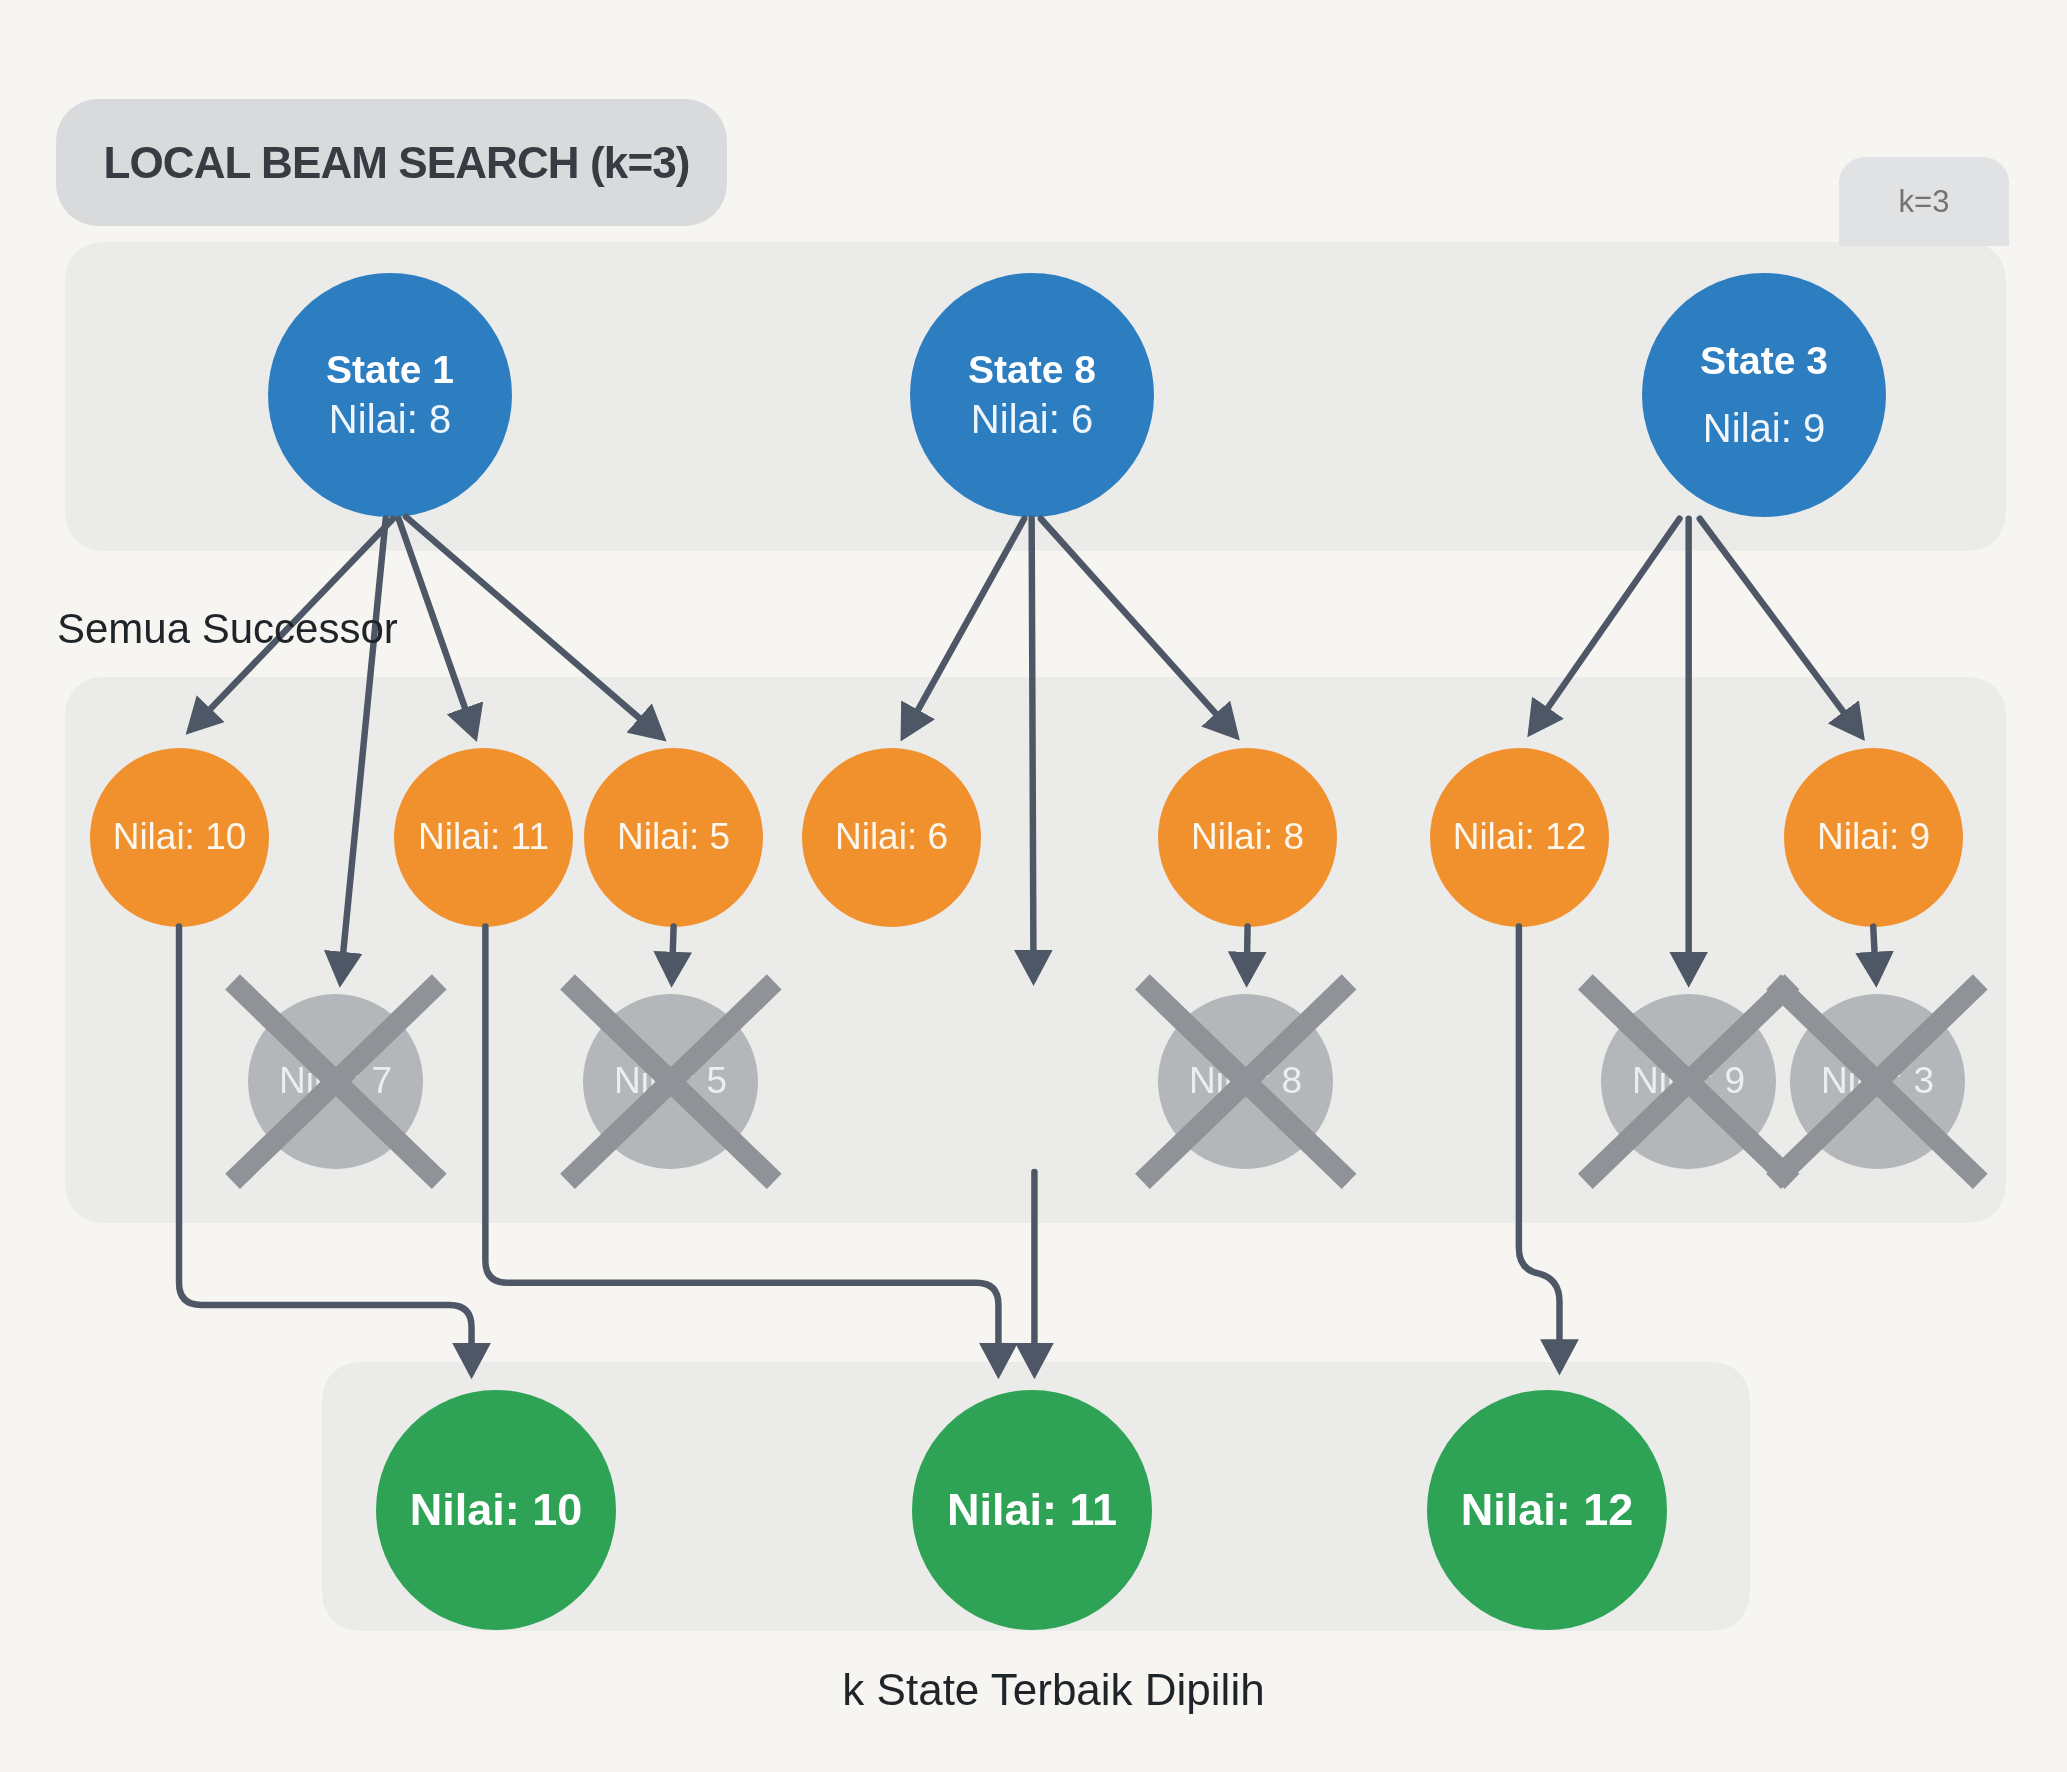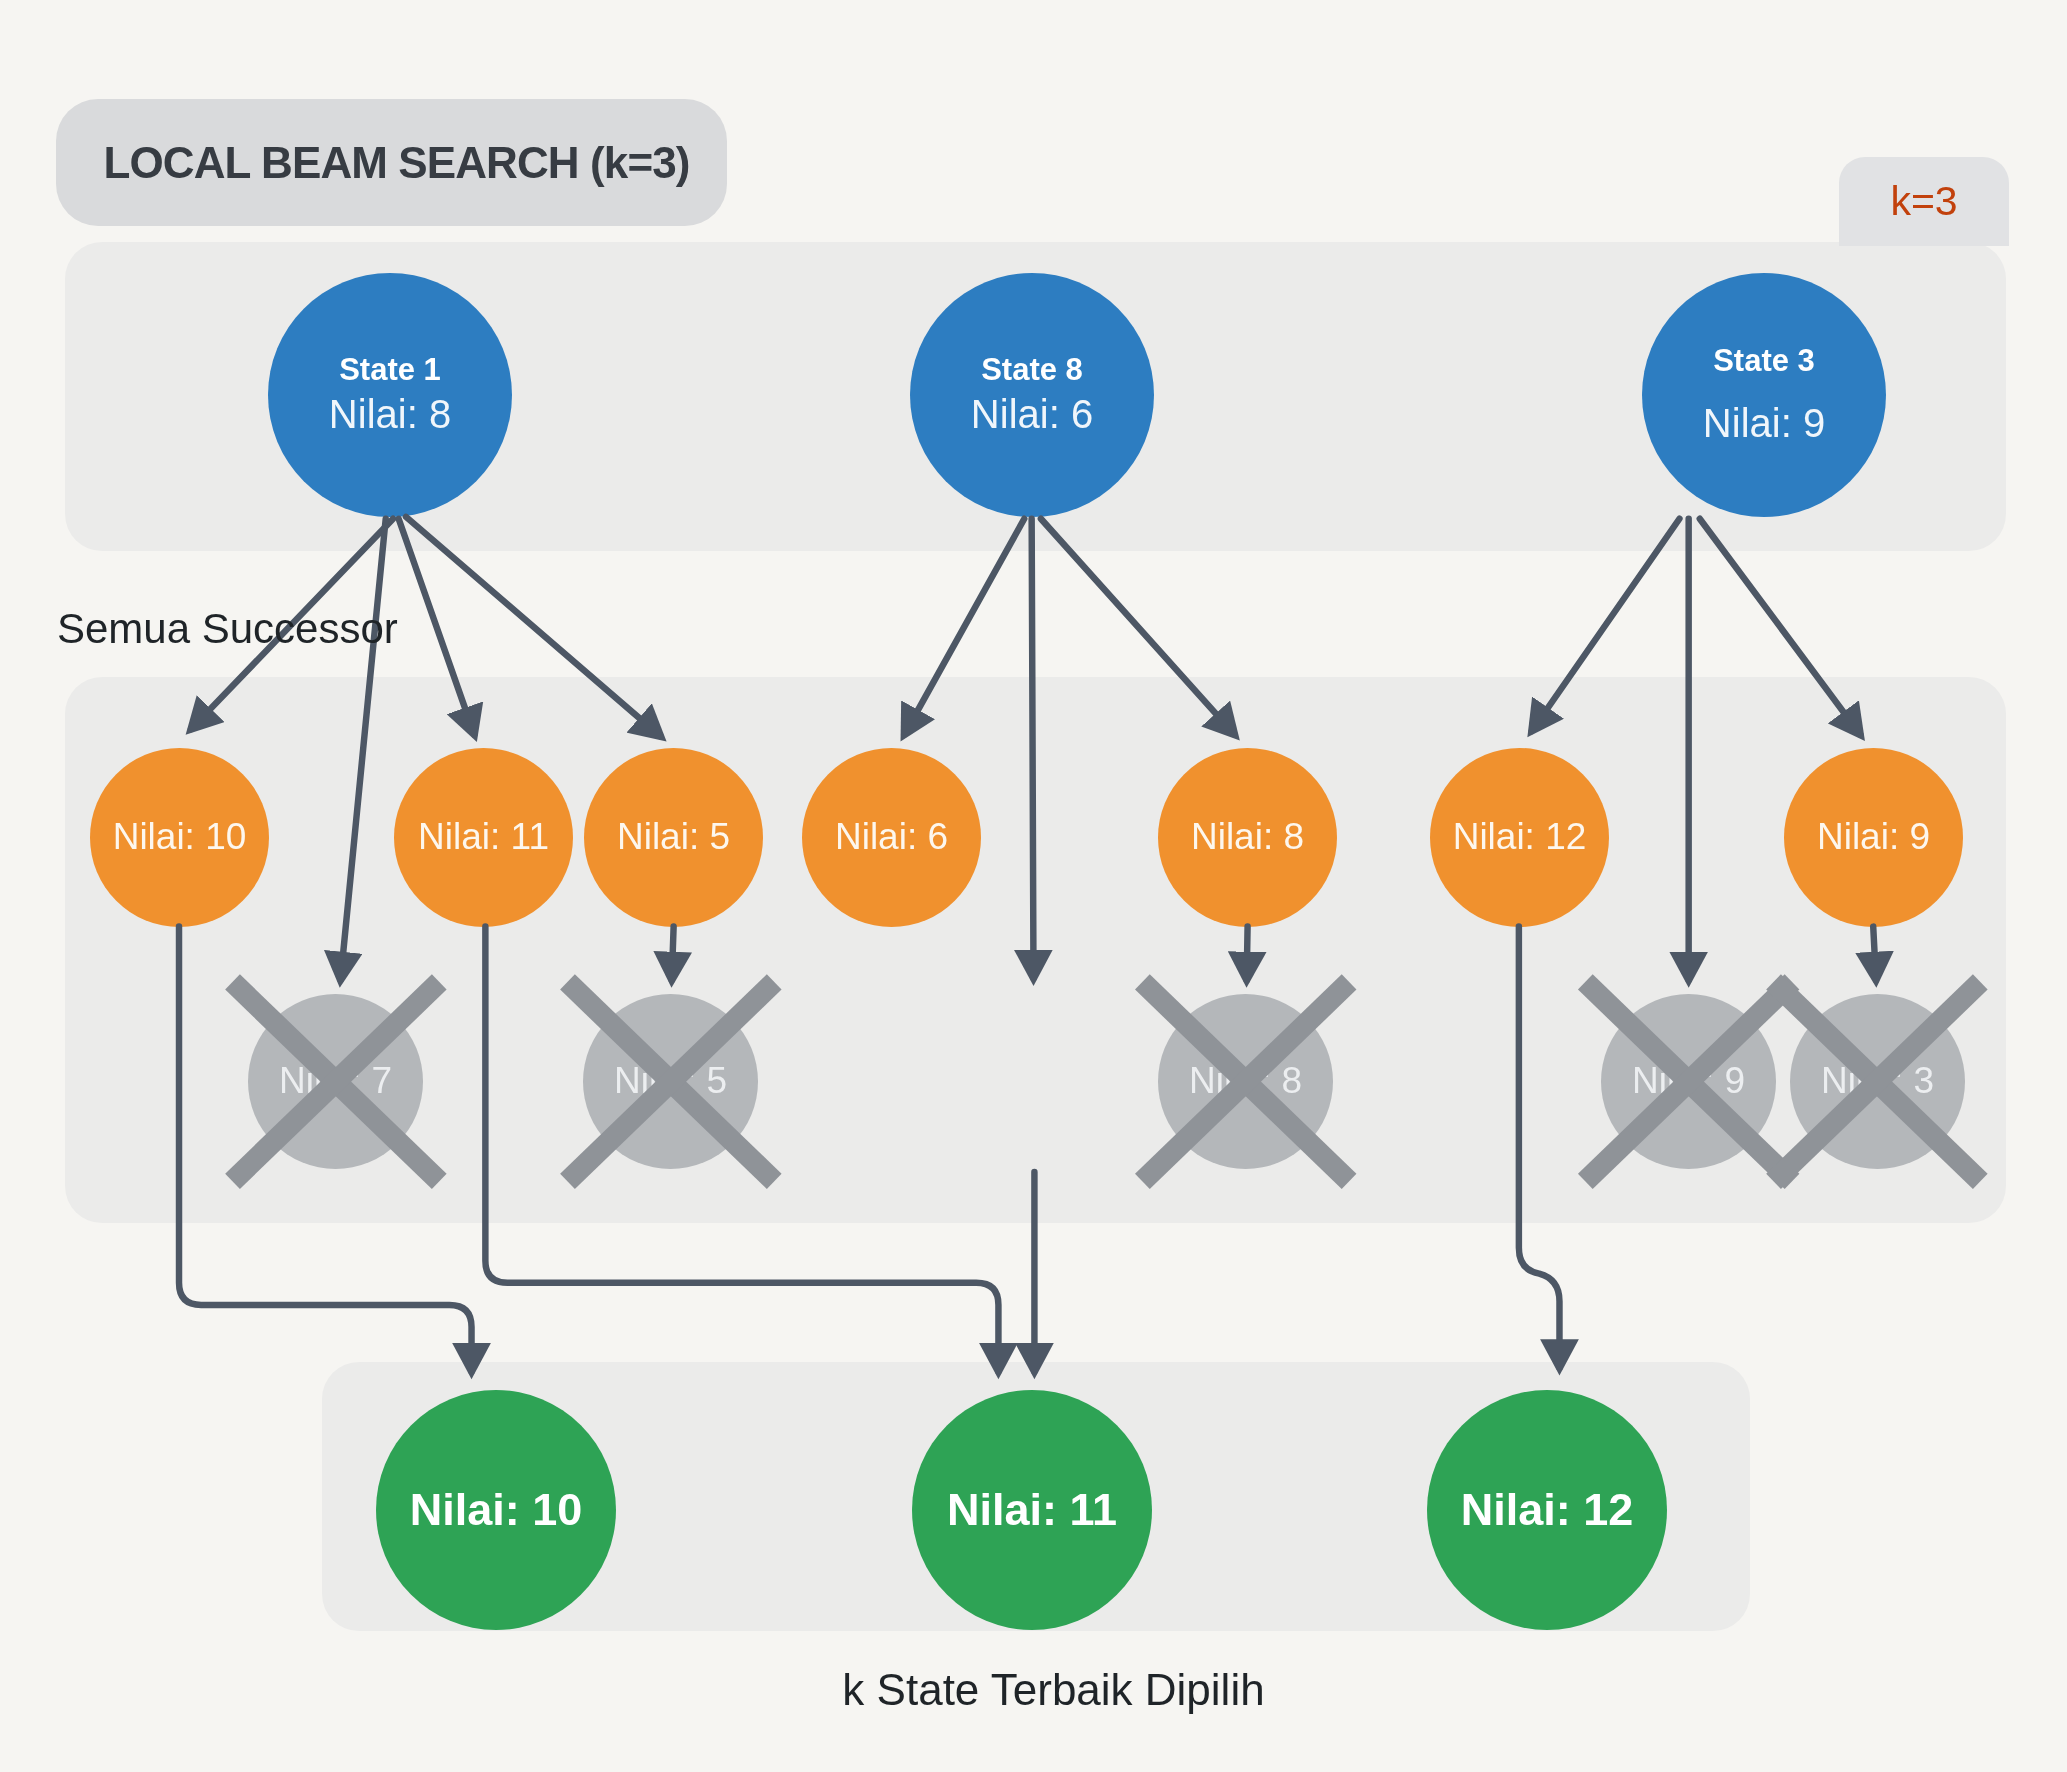--- a/index.html
+++ b/index.html
@@ -19,34 +19,34 @@
     background:#d9dadc;border-radius:42px;display:flex;align-items:center;justify-content:center;
     z-index:4;
   }
   .title-badge span{font-size:44px;font-weight:bold;letter-spacing:-0.9px;color:#373c43;margin-left:10px;}
 
   .k-badge{
     position:absolute;left:1839px;top:157px;width:170px;height:89px;
     background:#e1e2e4;border-radius:26px 26px 0 0;
     display:flex;align-items:center;justify-content:center;z-index:2;
   }
-  .k-badge span{font-size:41px;color:#c2410c;}
+  .k-badge span{font-size:31px;color:#737373;}
 
   .section-label{position:absolute;z-index:4;font-size:42px;color:#1f2428;white-space:nowrap;}
   #label-current{left:0;top:189px;width:2067px;text-align:center;}
   #label-current span{display:inline-block;transform:translateX(0px);}
   #label-current{left:0;}
   #label-successors{left:57px;top:605px;}
   #label-selected{left:0;top:1665px;width:2067px;text-align:center;font-size:44px;padding-left:20px;}
 
   .node{
     position:absolute;border-radius:50%;display:flex;flex-direction:column;
     align-items:center;justify-content:center;text-align:center;color:#fff;z-index:2;
   }
-  .node .name{font-size:31px;font-weight:bold;line-height:1.25;}
+  .node .name{font-size:39px;font-weight:bold;line-height:1.25;}
   .node .val{font-size:40px;line-height:1.25;}
   .node-current{width:244px;height:244px;background:#2d7dc1;}
   .node-current .val{color:rgba(255,255,255,0.93);}
   .node-succ{width:179px;height:179px;background:#f0912e;}
   .node-succ .val{font-size:37px;color:#fdf7ee;font-weight:normal;}
   .node-elim{width:175px;height:175px;background:#b4b7ba;}
   .node-elim .val{font-size:37px;color:#eceef0;font-weight:normal;}
   .node-sel{width:240px;height:240px;background:#2ea355;}
   .node-sel .val{font-size:45px;font-weight:bold;color:#fff;}
 

